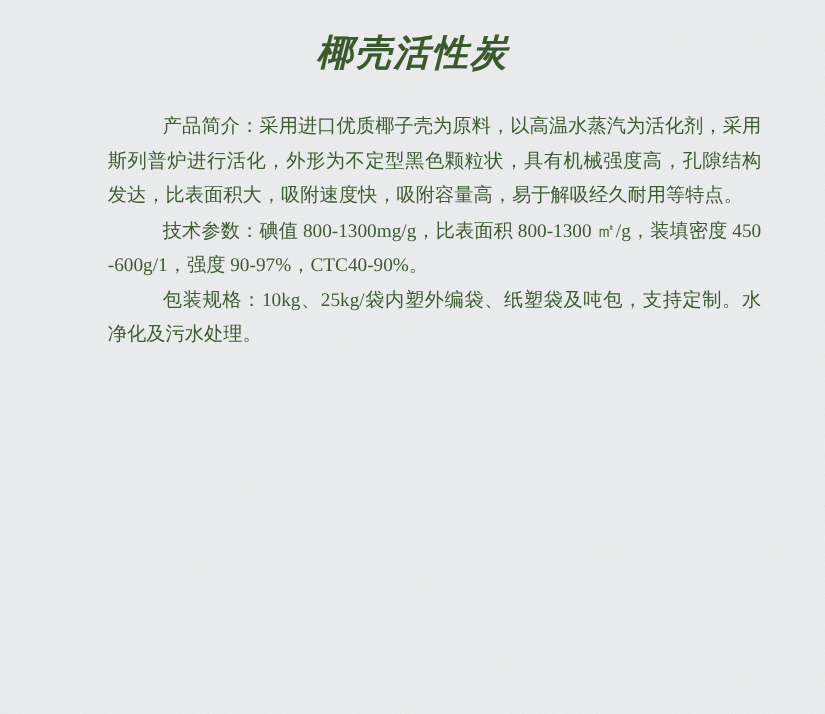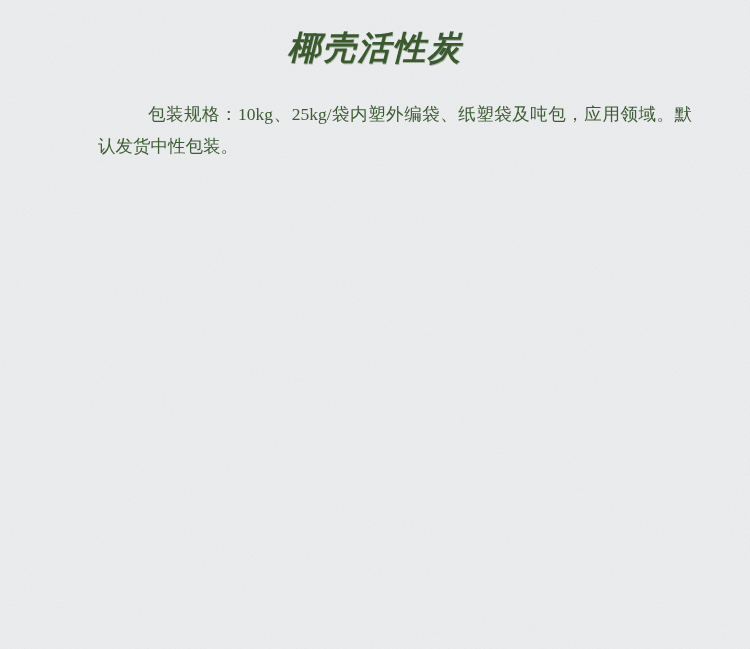--- a/index.html
+++ b/index.html
@@ -60,15 +60,17 @@
       <feFuncA type="linear" slope="0.10" intercept="0"></feFuncA>
     </feComponentTransfer>
   </filter>
   <rect width="750" height="649" filter="url(#grain)"></rect>
 </svg>
 
 <div class="content">
   <h1 class="doc-title">椰壳活性炭</h1>
 
   <div class="doc-body">
-    <p>包装规格：10kg、25kg/袋内塑外编袋、纸塑袋及吨包，应用领域。默认发货中性包装。</p>
+    <p>产品简介：采用进口优质椰子壳为原料，以高温水蒸汽为活化剂，采用斯列普炉进行活化，外形为不定型黑色颗粒状，具有机械强度高，孔隙结构发达，比表面积大，吸附速度快，吸附容量高，易于解吸经久耐用等特点。</p>
+    <p>技术参数：碘值 800-1300mg/g，比表面积 800-1300 ㎡/g，装填密度 450-600g/1，强度 90-97%，CTC40-90%。</p>
+    <p>包装规格：10kg、25kg/袋内塑外编袋、纸塑袋及吨包，支持定制。水净化及污水处理。</p>
   </div>
 </div>
 
 </body></html>

